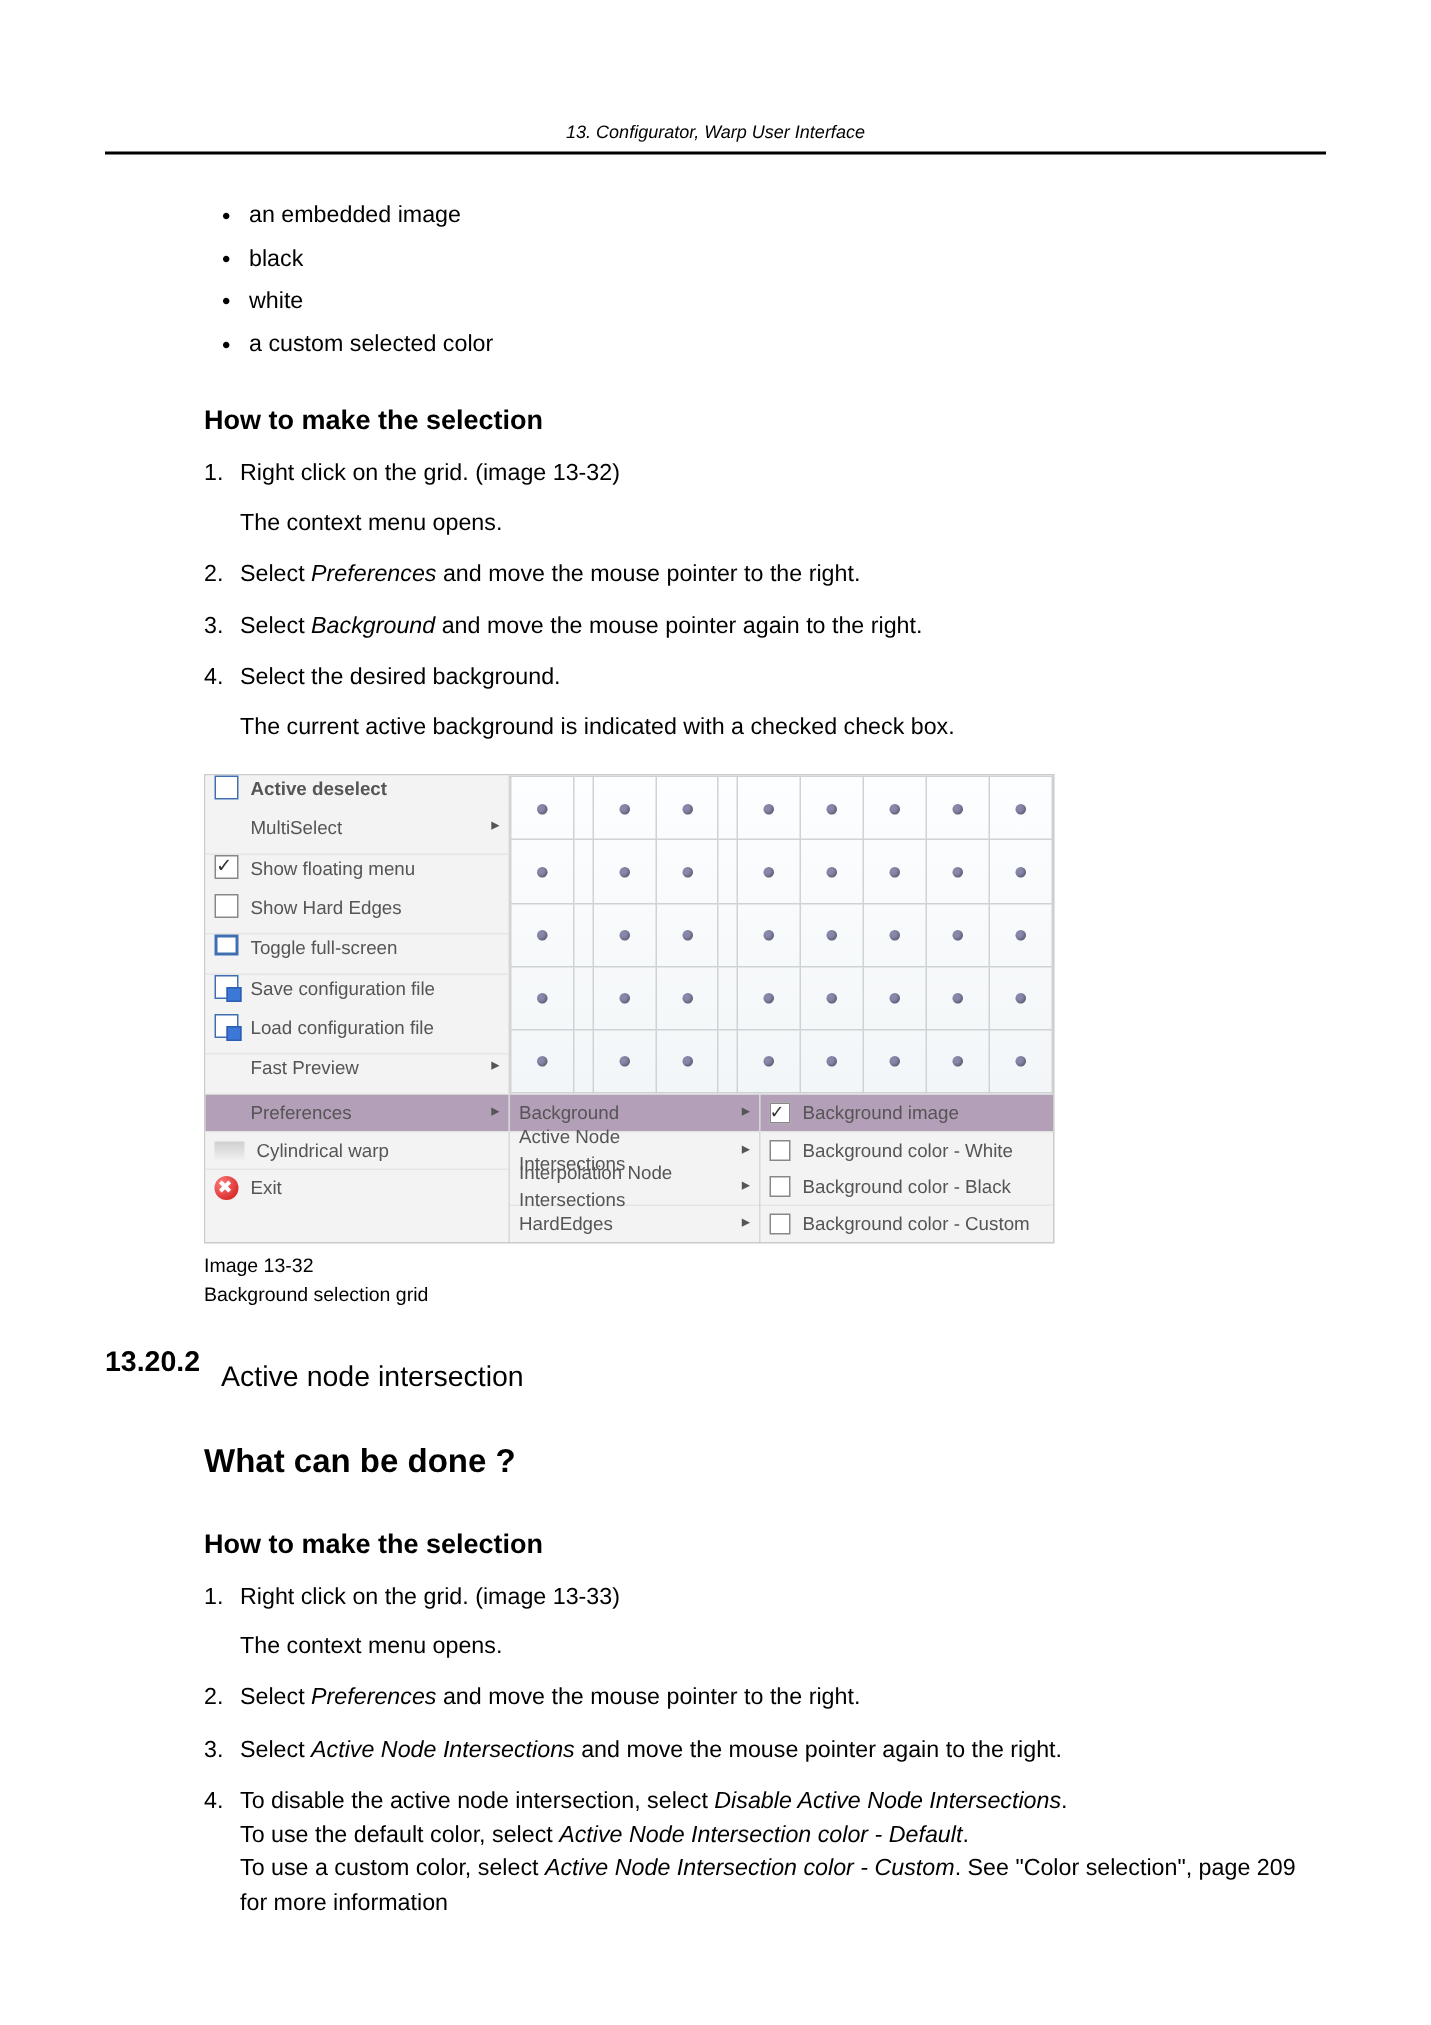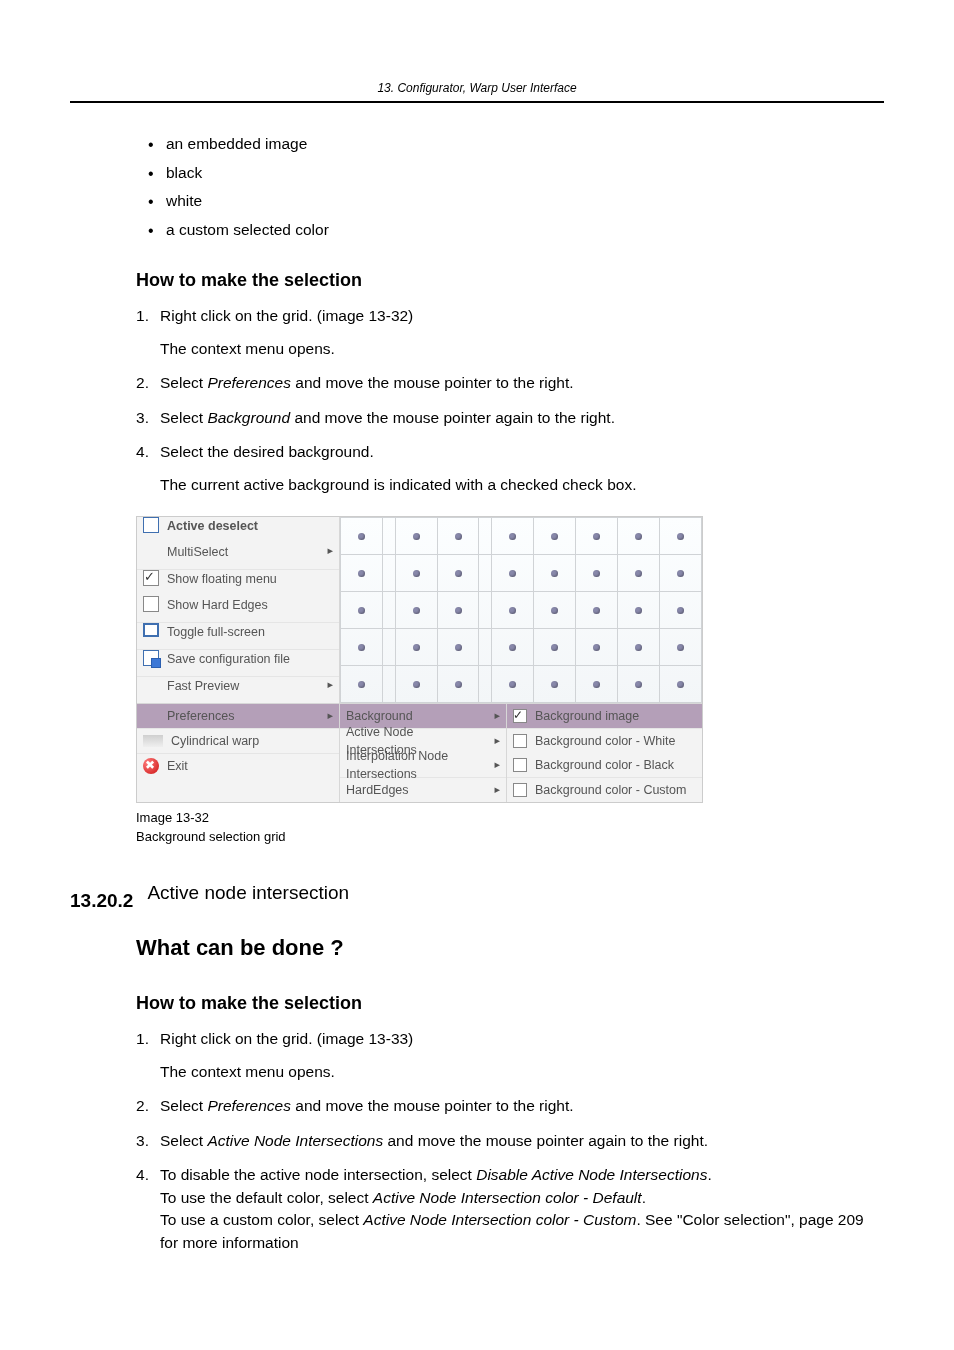--- a/index.html
+++ b/index.html
@@ -6,21 +6,21 @@
   .page{width:954px;min-height:1350px;position:relative;box-sizing:border-box;padding:80px 70px 40px 70px}
   .running-head{font-style:italic;font-size:12px;text-align:center;margin-bottom:4px}
   .hr{border:none;border-top:2px solid #000;margin:0 0 30px 0}
   .content{margin-left:66px}
   ul.bullets{list-style:none;padding:0;margin:0 0 20px 0}
   ul.bullets li{margin:6px 0;padding-left:30px;position:relative}
   ul.bullets li::before{content:'\2022';position:absolute;left:12px;font-size:16px}
   .h3{font-weight:bold;font-size:22px;margin:18px 0 6px 0}
   .h3big{font-weight:bold;font-size:18px;margin:26px 0 8px 0}
   .h2{font-weight:normal;font-size:19px;margin:10px 0 8px 0}
-  .h2wrap{display:flex;gap:14px;align-items:flex-end;margin-top:22px}
+  .h2wrap{display:flex;gap:14px;align-items:flex-start;margin-top:22px}
   .h2num{font-weight:bold;font-size:19px}
   ol.steps{margin:0 0 0 0;padding:0;list-style:none;counter-reset:step}
   ol.steps>li{counter-increment:step;margin:12px 0 8px 0;padding-left:24px;position:relative}
   ol.steps>li::before{content:counter(step)'.';position:absolute;left:0}
   .sub{margin:10px 0 0 0}
   em{font-style:italic}
   .just{text-align:justify}
   .caption{font-size:13px;margin-top:4px}
   .caption .cap2{display:block}
   
@@ -109,20 +109,24 @@
               <span>Show Hard Edges</span>
             </div>
           <div class="menu-row">
               <span class="sq full"></span>
               <span>Toggle full-screen</span>
             </div>
           <div class="menu-row">
               <span class="sq save"></span>
               <span>Save configuration file</span>
             </div>
+          <div class="menu-row" style="border-top:none">
+              <span class="sq load"></span>
+              <span>Load configuration file</span>
+            </div>
           <div class="menu-row">
               <span style="width:16px"></span>
               <span>Fast Preview</span>
               <span class="arrow">▸</span>
             </div>
         </div>
         <div class="grid-area">
           <table class="gridtbl">
             <tbody>
                 <tr>

